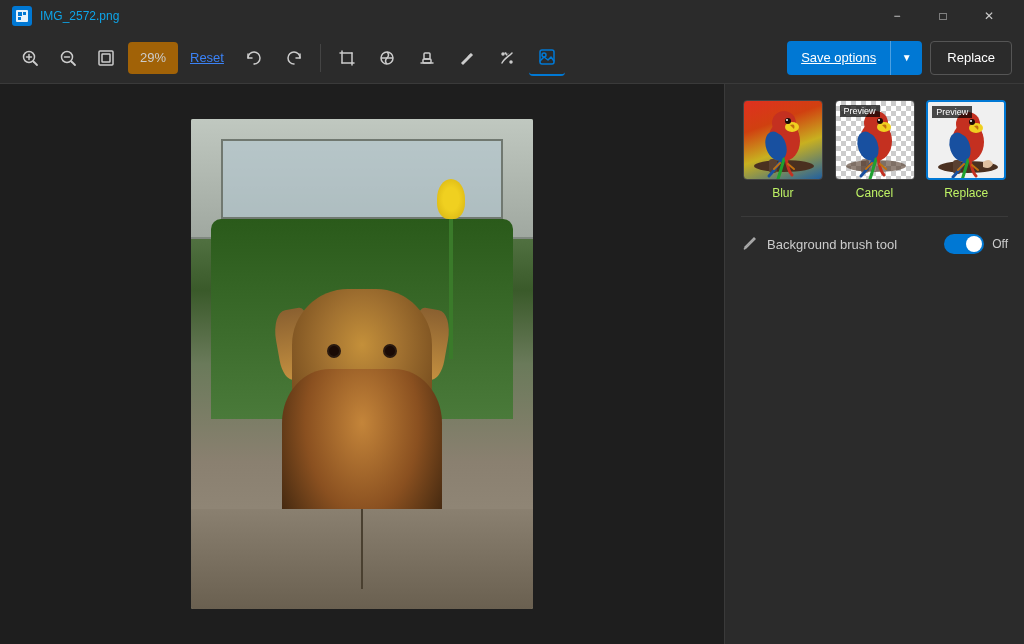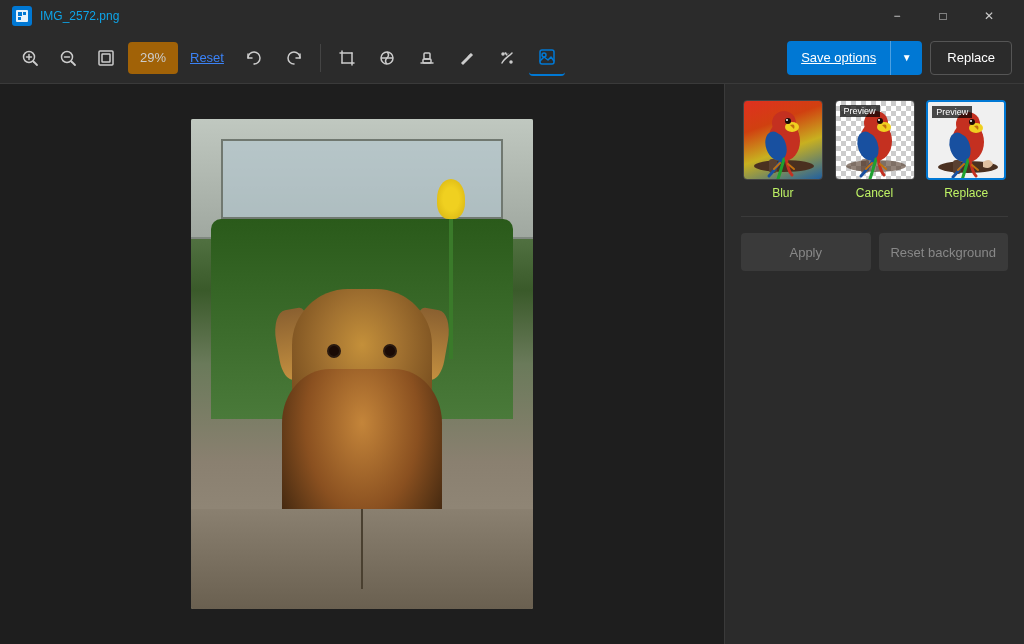--- a/index.html
+++ b/index.html
@@ -688,19 +688,30 @@
 
             <path d="M55 60 Q62 55 65 62 Q62 68 55 65Z" fill="#e0c0a0"></path>
           </svg>
         </div>
         <span class="bg-option-label">Replace</span>
       </div>
     </div>
 
     <div class="panel-divider"></div>
 
-
-    <div class="action-buttons">
-      <button class="action-btn">Apply</button>
-      <button class="action-btn">Reset background</button>
+    <div class="brush-tool-row">
+      <span class="brush-icon">
+        <svg width="18" height="18" viewBox="0 0 18 18" fill="none">
+          <path d="M4 14 L10 8 L13 5 L14 6 L11 9 L5 15 Z" stroke="#aaa" stroke-width="1.4" fill="none"></path>
+          <path d="M4 14 C3 15 2 16 3 16.5 C4 17 5 16 5 15Z" fill="#aaa"></path>
+        </svg>
+      </span>
+      <span class="brush-label">Background brush tool</span>
+      <div class="toggle-container">
+        <div class="toggle">
+          <div class="toggle-knob"></div>
+        </div>
+        <span class="toggle-off-label">Off</span>
+      </div>
     </div>
+
   </div>
 </div>
 
 </body></html>

